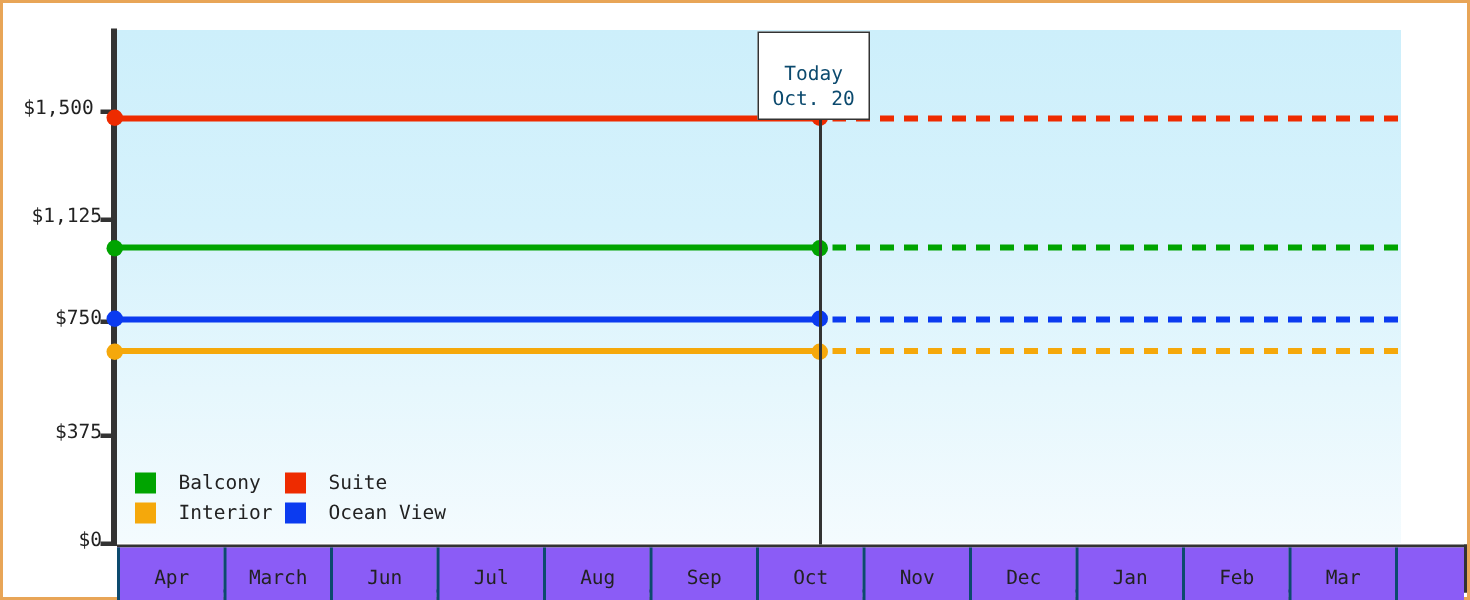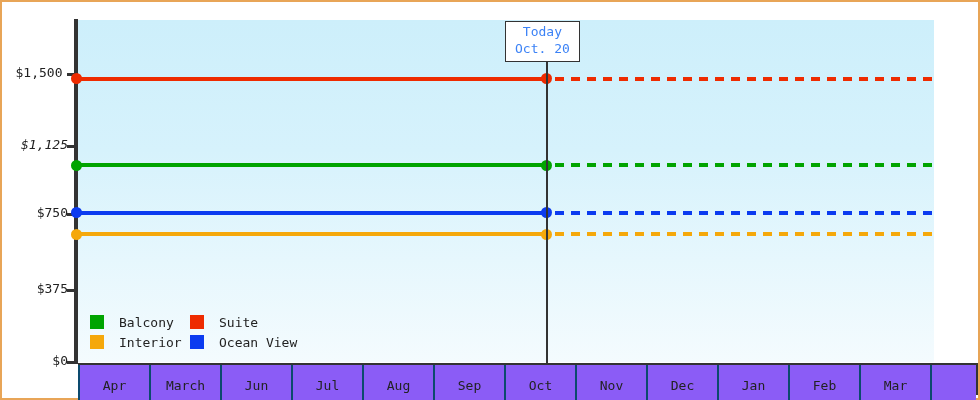--- a/index.html
+++ b/index.html
@@ -82,23 +82,23 @@
     position: absolute;
     width: 2px;
     background: #333333;
   }
   #today-box {
     position: absolute;
     border: 1px solid #333333;
     background: #ffffff;
     text-align: center;
     font-size: 13px;
-    color: #3b82f6;
+    color: #0c4a6e;
     line-height: 17px;
-    padding: 1px 9px 4px 9px;
+    padding: 19px 9px 4px 9px;
     white-space: nowrap;
   }
 
   
   #legend {
     position: absolute;
     left: 88px;
     top: 310px;
     font-size: 13px;
     color: #222222;
@@ -157,21 +157,21 @@
 <div id="frame">
 
   <div id="plot-area"></div>
 
   <div id="y-axis-line"></div>
 
   <div class="y-tick" style="top:71px;"></div>
   <div class="y-tick-label" style="top:63px; width:58px; left:8px;text-align:center;">$1,500</div>
 
   <div class="y-tick" style="top:143px;"></div>
-  <div class="y-tick-label" style="top:135px; width:58px; left:8px;font-style:italic;">$1,125</div>
+  <div class="y-tick-label" style="top:135px; width:58px; left:8px;">$1,125</div>
 
   <div class="y-tick" style="top:211px;"></div>
   <div class="y-tick-label" style="top:203px; width:58px; left:8px;">$750</div>
 
   <div class="y-tick" style="top:287px;"></div>
   <div class="y-tick-label" style="top:279px; width:58px; left:8px;">$375</div>
 
   <div class="y-tick" style="top:359px;"></div>
   <div class="y-tick-label" style="top:351px; width:58px; left:8px;">$0</div>
 

